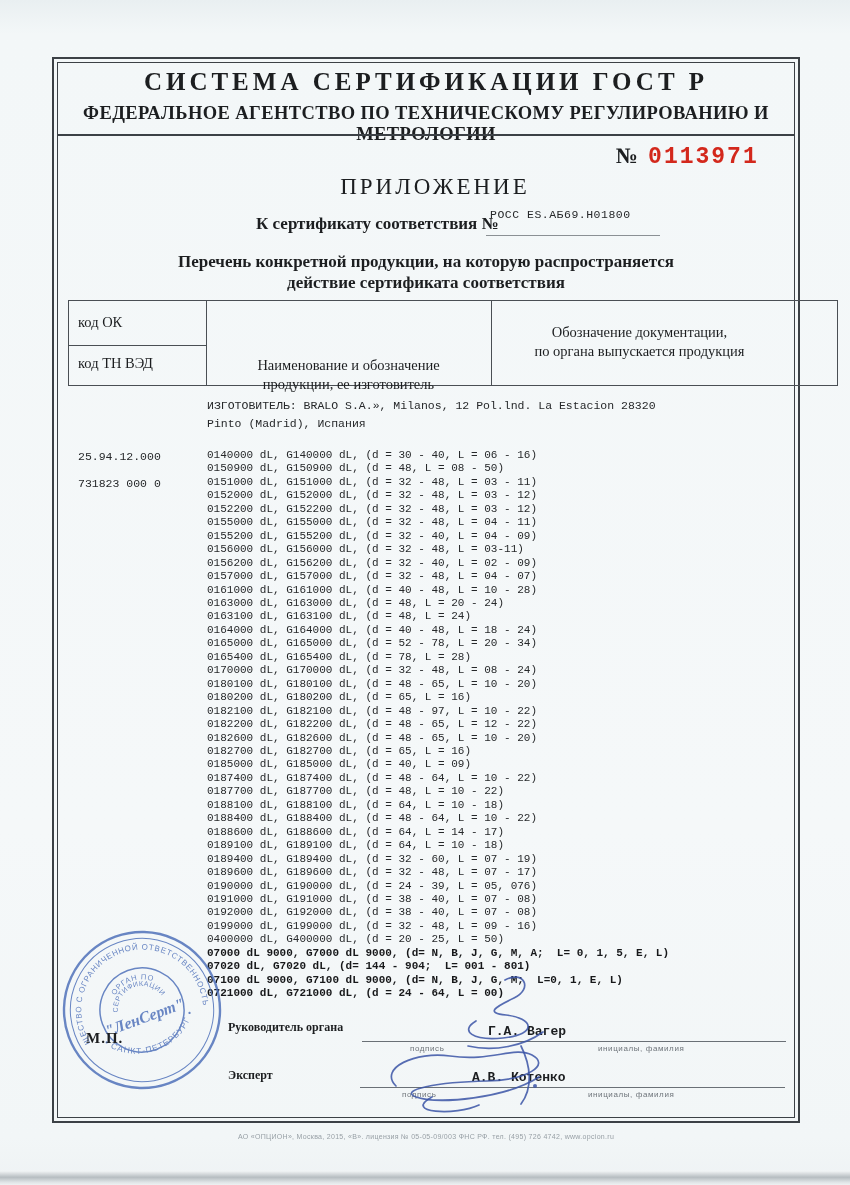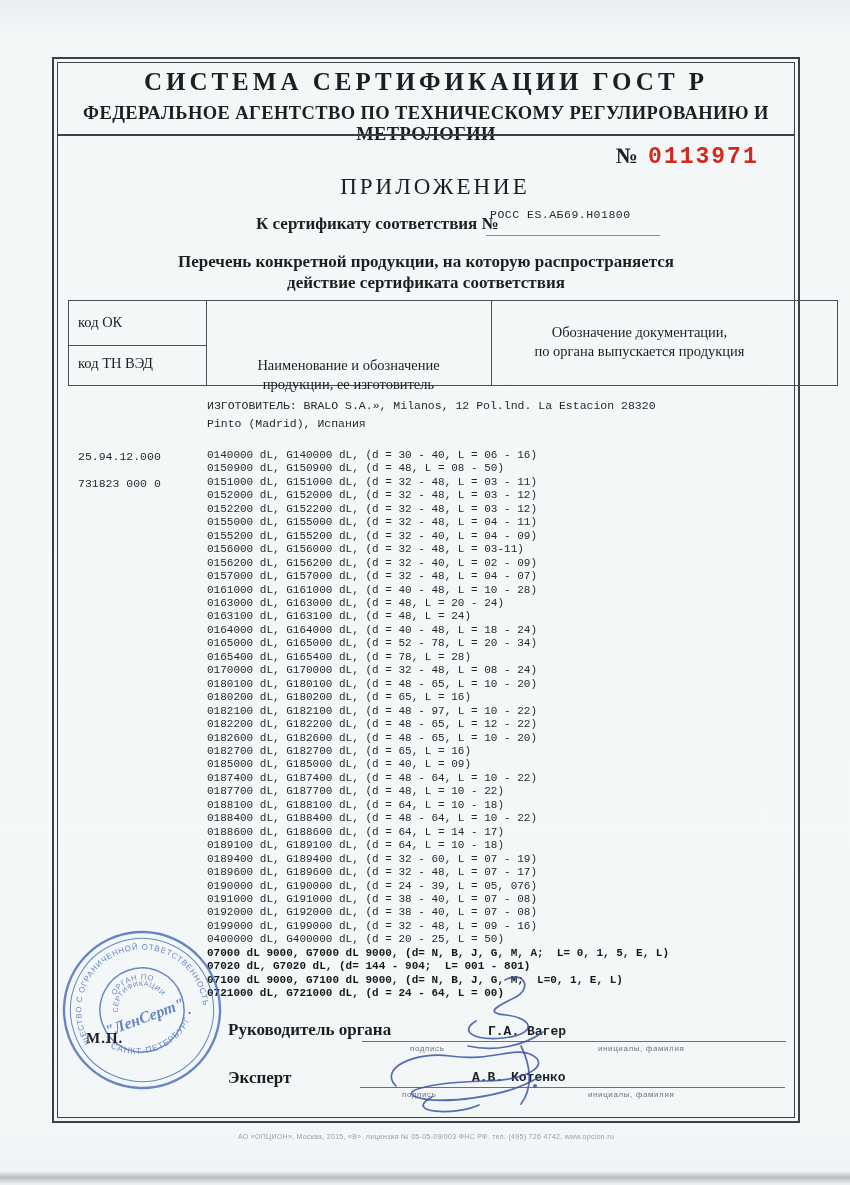--- a/index.html
+++ b/index.html
@@ -36,21 +36,21 @@
   .th-c2 { left:137px; width:285px;margin-top:33px; }
   .th-c3 { left:422px; width:297px; }
   .mono { font-family:"Liberation Mono","DejaVu Sans Mono",monospace; font-size:11.5px; white-space:pre; color:#26282a; }
   .mfr1 { left:207px; top:399px; }
   .mfr2 { left:207px; top:417px; }
   .code-ok { left:78px; top:450px; }
   .code-tnved { left:78px; top:477px; }
   .products { left:207px; top:449px; }
   .prow { font-family:"Liberation Mono","DejaVu Sans Mono",monospace; font-size:11px; line-height:13.45px; white-space:pre; color:#26282a; }
   .prow.bold { font-weight:bold; color:#17181a; }
-  .role { font-weight:bold; font-size:17px; }
+  .role { font-weight:bold; font-size:12px; }
   .role1 { left:228px; top:1020px; }
   .role2 { left:228px; top:1068px; }
   .sigline { border-top:1.2px solid #6a7076; }
   .line1 { left:362px; top:1041px; width:424px; }
   .line2 { left:360px; top:1087px; width:425px; }
   .cap { font-size:8px; color:#6e747a; letter-spacing:.6px; font-family:"Liberation Sans",sans-serif; }
   .cap-s1 { left:410px; top:1044px; }
   .cap-n1 { left:598px; top:1044px; }
   .cap-s2 { left:402px; top:1090px; }
   .cap-n2 { left:588px; top:1090px; }

